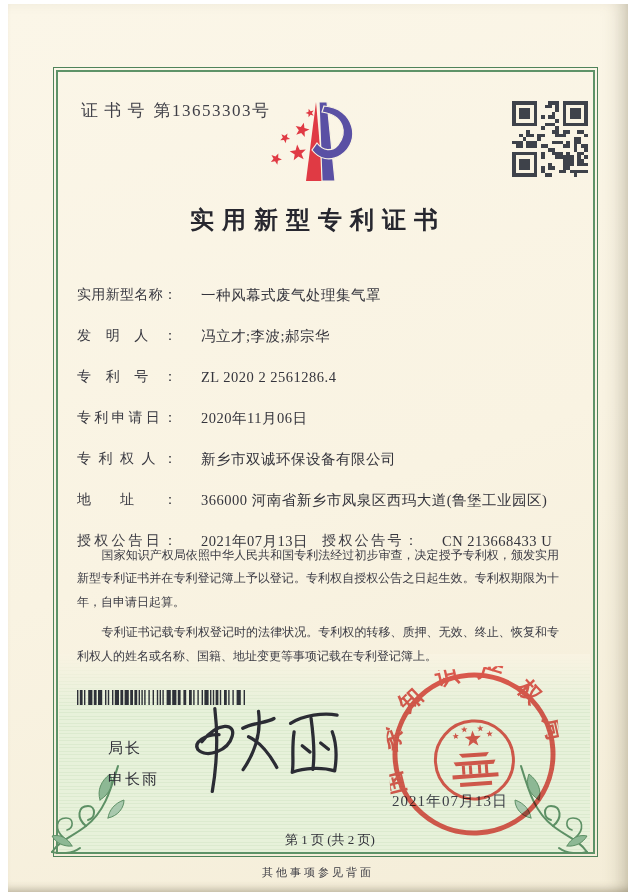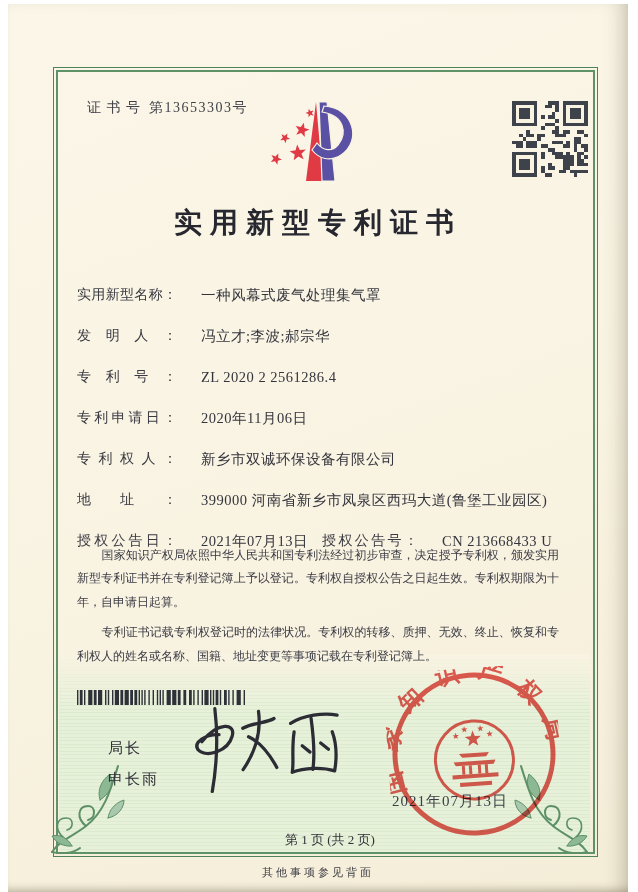--- a/index.html
+++ b/index.html
@@ -10,25 +10,25 @@
     font-family:"Liberation Serif","DejaVu Serif",serif;
   }
   .frame{position:absolute;left:45px;top:63px;width:543px;height:788px;border:1px solid #4f835a;}
   .frame::after{content:'';position:absolute;inset:2px;border:2px solid #5e9368;}
   .band{
     position:absolute;left:51px;top:650px;width:531px;height:198px;
     background:repeating-linear-gradient(180deg,#e7f1da 0 2.5px,#dceacf 2.5px 3.5px);
   }
   .band::before{content:'';position:absolute;left:0;top:0;width:100%;height:55px;
     background:linear-gradient(#f9f3e2,rgba(249,243,226,0));}
-  .cert-no{position:absolute;left:79px;top:95px;font-size:14px;color:#3f3f47;letter-spacing:1px;z-index:2;}
+  .cert-no{position:absolute;left:73px;top:95px;font-size:17px;color:#3f3f47;letter-spacing:1px;z-index:2;}
   .cert-no .v{margin-left:8px;letter-spacing:1.5px;}
   .logo{position:absolute;left:250px;top:95px;width:112px;height:96px;z-index:2;}
   .qr{position:absolute;left:504px;top:97px;width:76px;height:76px;z-index:2;}
-  .title{position:absolute;left:0;top:200px;width:100%;text-align:center;font-size:28px;font-weight:700;
+  .title{position:absolute;left:0;top:200px;width:100%;text-align:center;font-size:24px;font-weight:700;
     letter-spacing:8px;color:#27272f;z-index:2;}
   .fields{position:absolute;left:69px;top:282px;width:500px;z-index:2;color:#34343c;}
   .row{height:41px;position:relative;white-space:nowrap;}
   .lbl{display:inline-block;width:100px;font-size:14px;text-align:justify;text-align-last:justify;
     vertical-align:top;color:#3a3a42;}
   .val{font-size:14.5px;margin-left:24px;letter-spacing:.5px;}
   .grant2{position:absolute;left:245px;top:0;}
   .grant2 .lbl{width:96px;}
   .paras{position:absolute;left:69px;top:540px;width:482px;z-index:2;}
   .paras p{margin:0 0 7px;text-indent:2.05em;font-size:12px;line-height:1.95;color:#3b3b44;text-align:justify;}
@@ -224,21 +224,21 @@
     <div class="row">
       <span class="lbl">专利号：</span><span class="val">ZL 2020 2 2561286.4</span>
     </div>
     <div class="row">
       <span class="lbl">专利申请日：</span><span class="val">2020年11月06日</span>
     </div>
     <div class="row">
       <span class="lbl">专利权人：</span><span class="val">新乡市双诚环保设备有限公司</span>
     </div>
     <div class="row">
-      <span class="lbl">地址：</span><span class="val">399000 河南省新乡市凤泉区西玛大道(鲁堡工业园区)</span>
+      <span class="lbl">地址：</span><span class="val">366000 河南省新乡市凤泉区西玛大道(鲁堡工业园区)</span>
     </div>
     <div class="row">
       <span class="lbl">授权公告日：</span><span class="val">2021年07月13日</span>
       <span class="grant2">
         <span class="lbl">授权公告号：</span><span class="val">CN 213668433 U</span>
       </span>
     </div>
   </div>
 
   <div class="paras">

